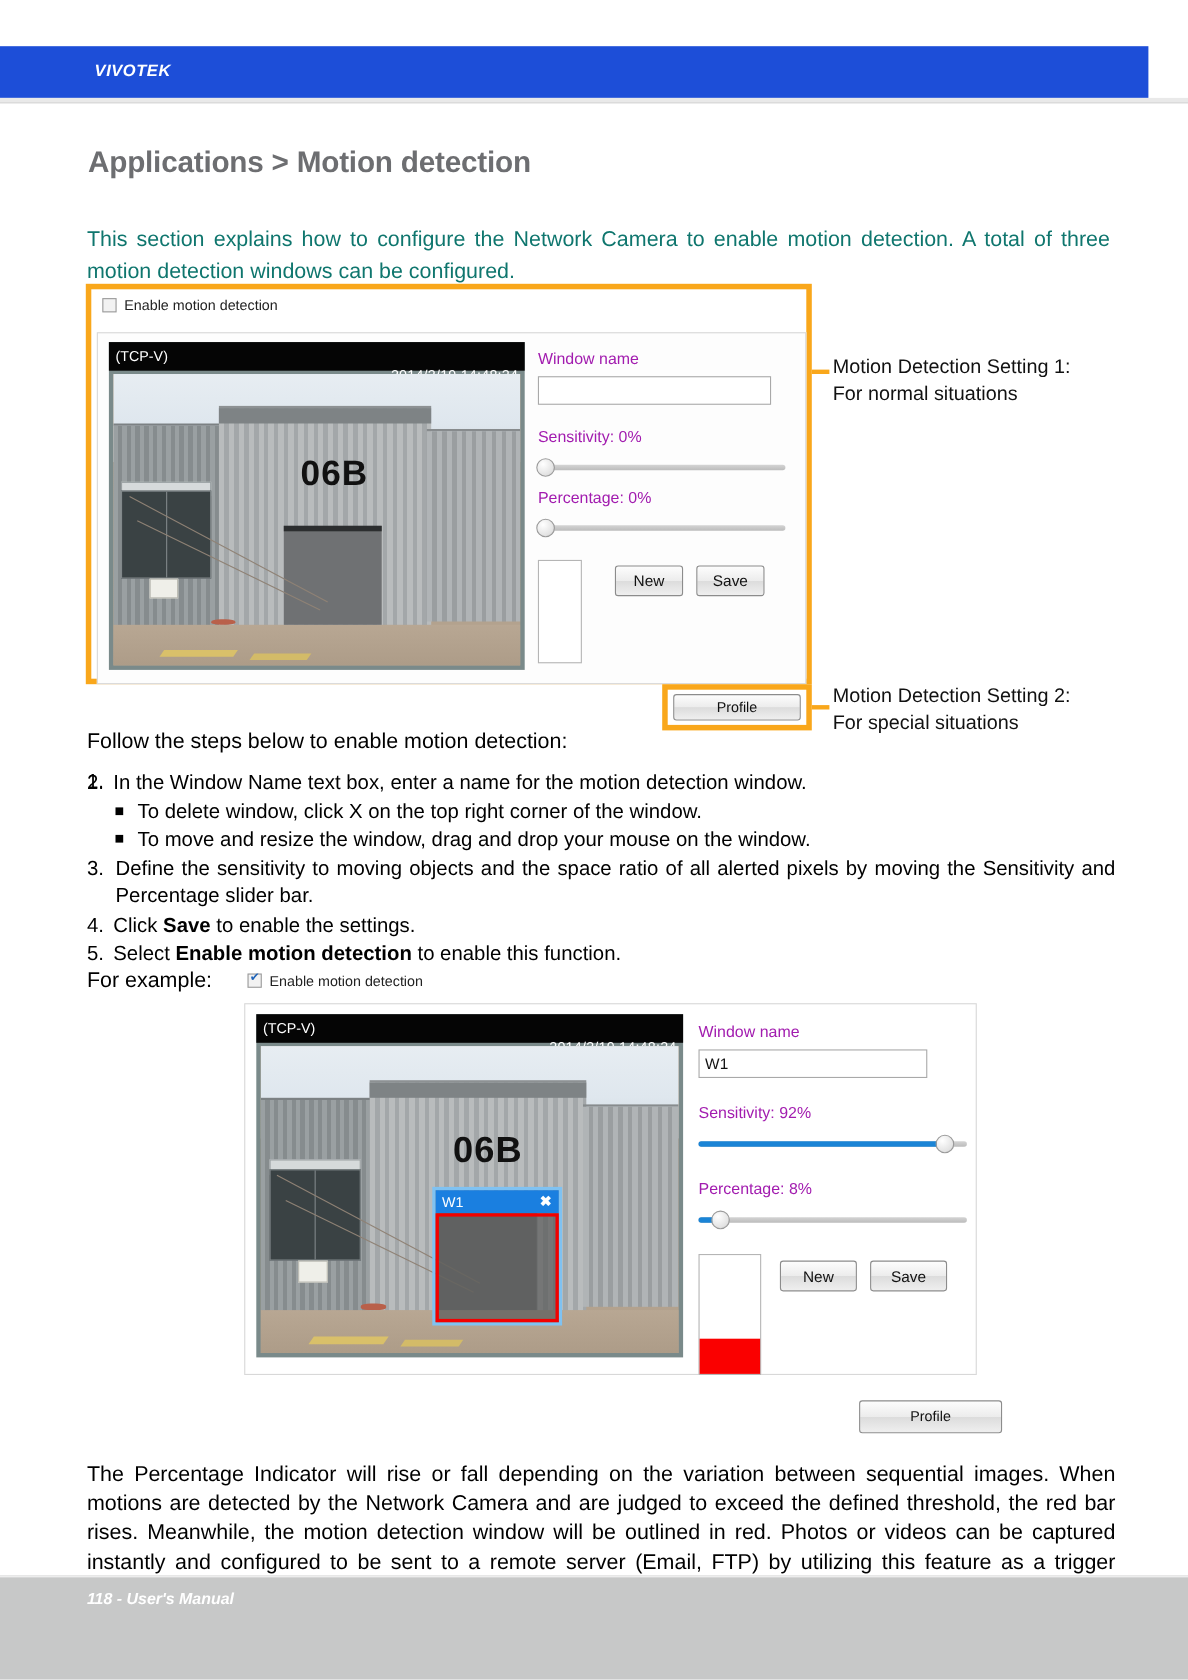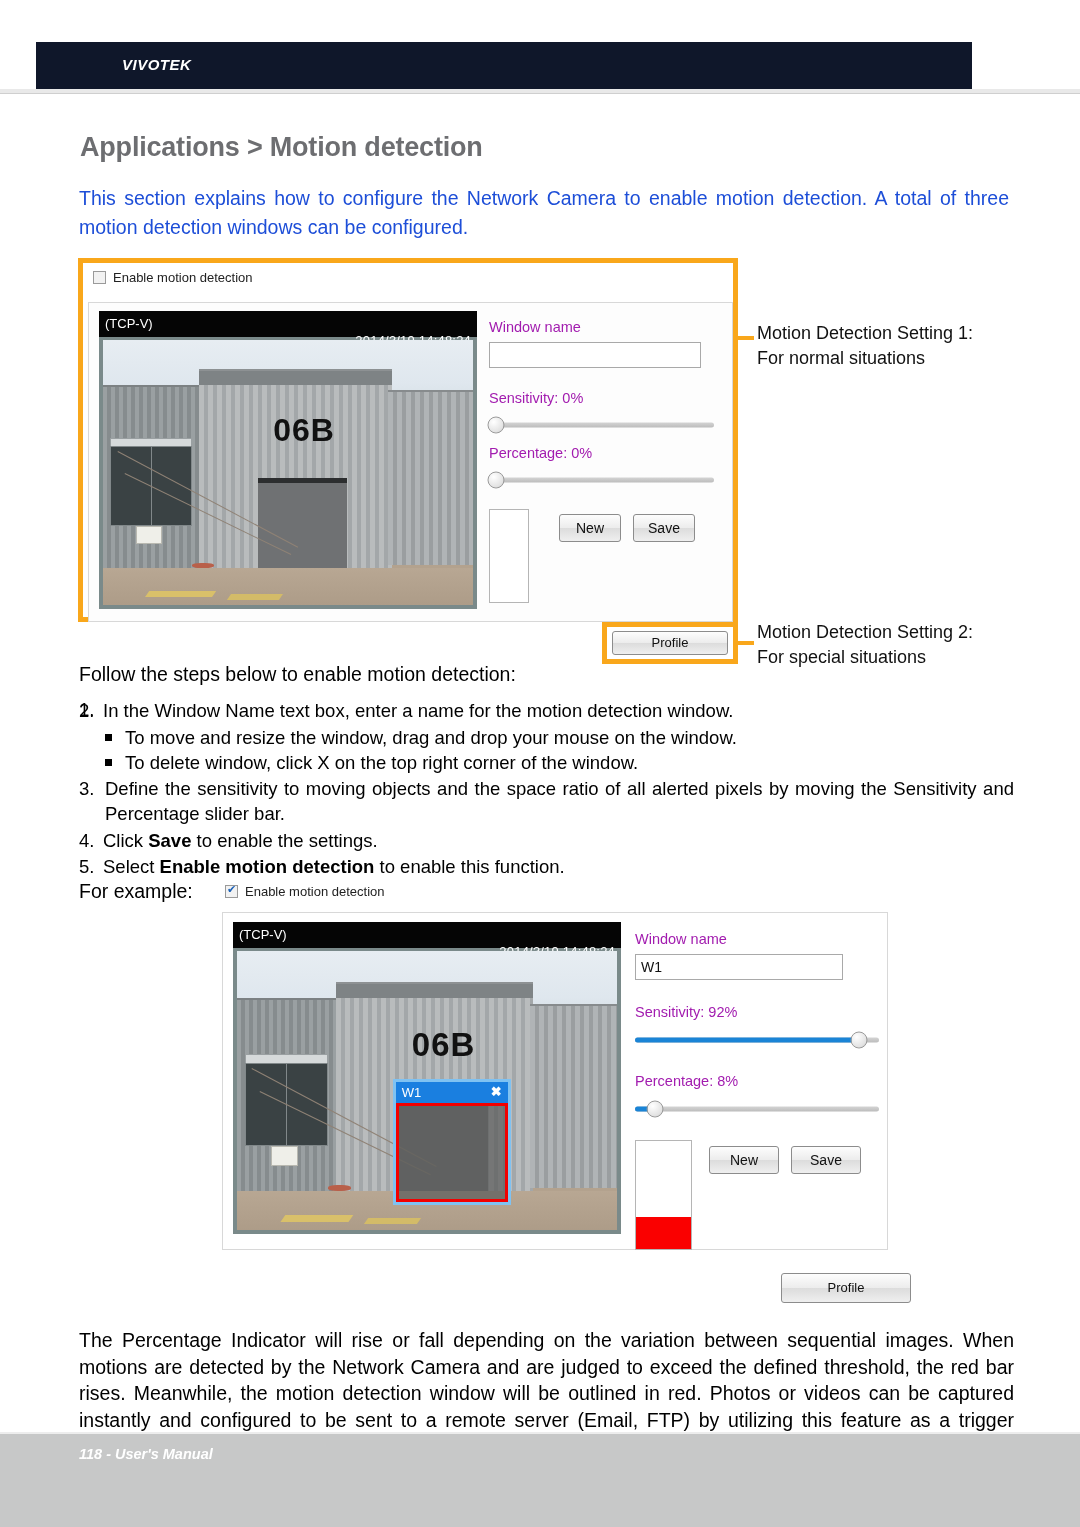--- a/index.html
+++ b/index.html
@@ -8,23 +8,22 @@
     width:1080px; height:1527px;
     background:#ffffff;
     font-family:"Liberation Sans", sans-serif;
     color:#000;
     position:relative;
     overflow:hidden;
   }
 
   
   .topbar {
-    position:absolute; left:0; top:42px; width:936px; height:47px;
-    background:#0f172a;
-    margin-left:36px;
+    position:absolute; left:0; top:42px; width:1044px; height:47px;
+    background:#1d4ed8;
   }
   .topbar .brand {
     position:absolute; left:86px; top:14px;
     font-style:italic; font-weight:bold; font-size:15px;
     letter-spacing:.5px; color:#ffffff;
   }
   .hdr-rule {
     position:absolute; left:0; top:89px; width:1080px; height:4px;
     background:#e9e9e9;
   }
@@ -35,23 +34,23 @@
 
   
   .page-title {
     position:absolute; left:80px; top:132px;
     font-size:27px; font-weight:bold; color:#6d6e71;
     letter-spacing:-0.2px;
   }
 
   
   .intro {
-    position:absolute; left:79px; top:184px; width:930px;
+    position:absolute; left:79px; top:204px; width:930px;
     font-size:19.5px; line-height:29px; text-align:justify;
-    color:#1d4ed8;
+    color:#0f766e;
   }
 
   
   .yellowbox1 {
     position:absolute; left:78px; top:258px; width:660px; height:364px;
     border:5px solid #F9A71B; background:#ffffff;
   }
   
   .panel1 {
     position:absolute; left:5px; top:39px; width:645px; height:320px;
@@ -366,25 +365,25 @@
 <div class="steps">
   <div class="li">
     <span class="num">1.</span>
   </div>
   <div class="li">
     <span class="num">2.</span>
     <span>In the Window Name text box, enter a name for the motion detection window.</span>
   </div>
   <div class="sub">
     <span class="sq"></span>
-    <span>To move and resize the window, drag and drop your mouse on the window.</span>
+    <span>To delete window, click X on the top right corner of the window.</span>
   </div>
   <div class="sub">
     <span class="sq"></span>
-    <span>To delete window, click X on the top right corner of the window.</span>
+    <span>To move and resize the window, drag and drop your mouse on the window.</span>
   </div>
   <div class="li just" style="padding-left:26px;">
     <span class="num">3.</span>
     <span>Define the sensitivity to moving objects and the space ratio of all alerted pixels by moving the Sensitivity and Percentage slider bar.</span>
   </div>
   <div class="li">
     <span class="num">4.</span>
     <span>Click <b>Save</b> to enable the settings.</span>
   </div>
   <div class="li">

